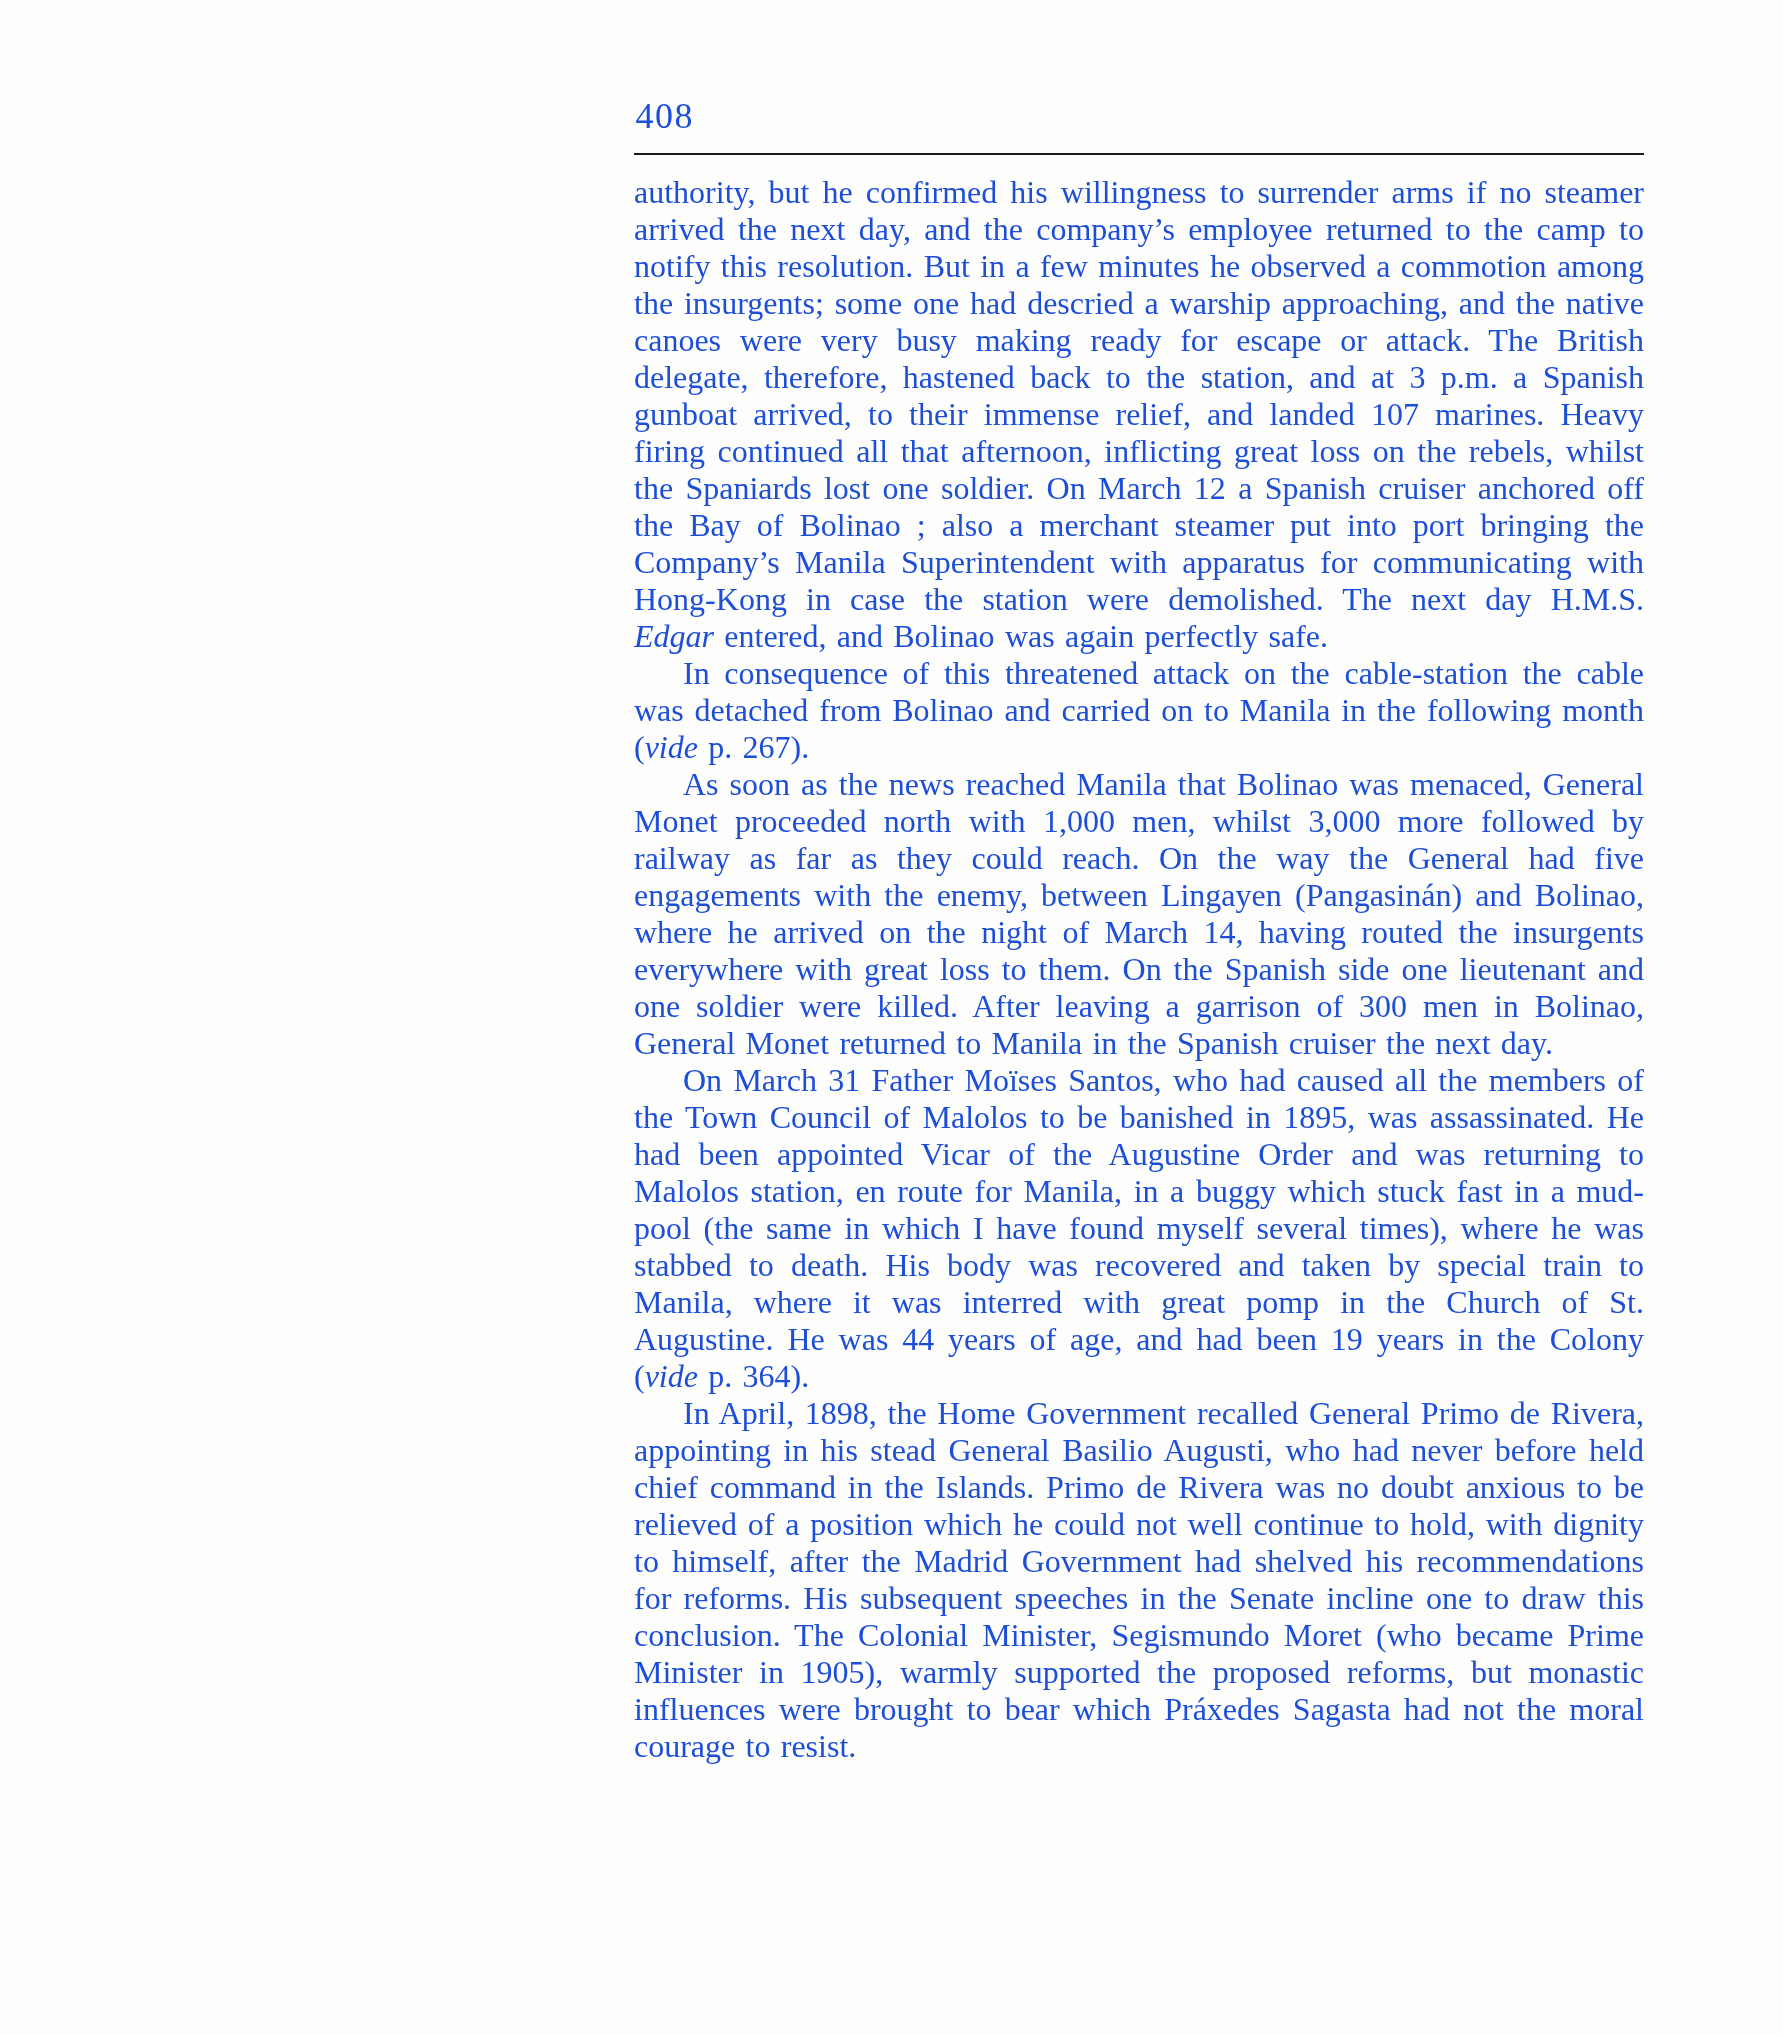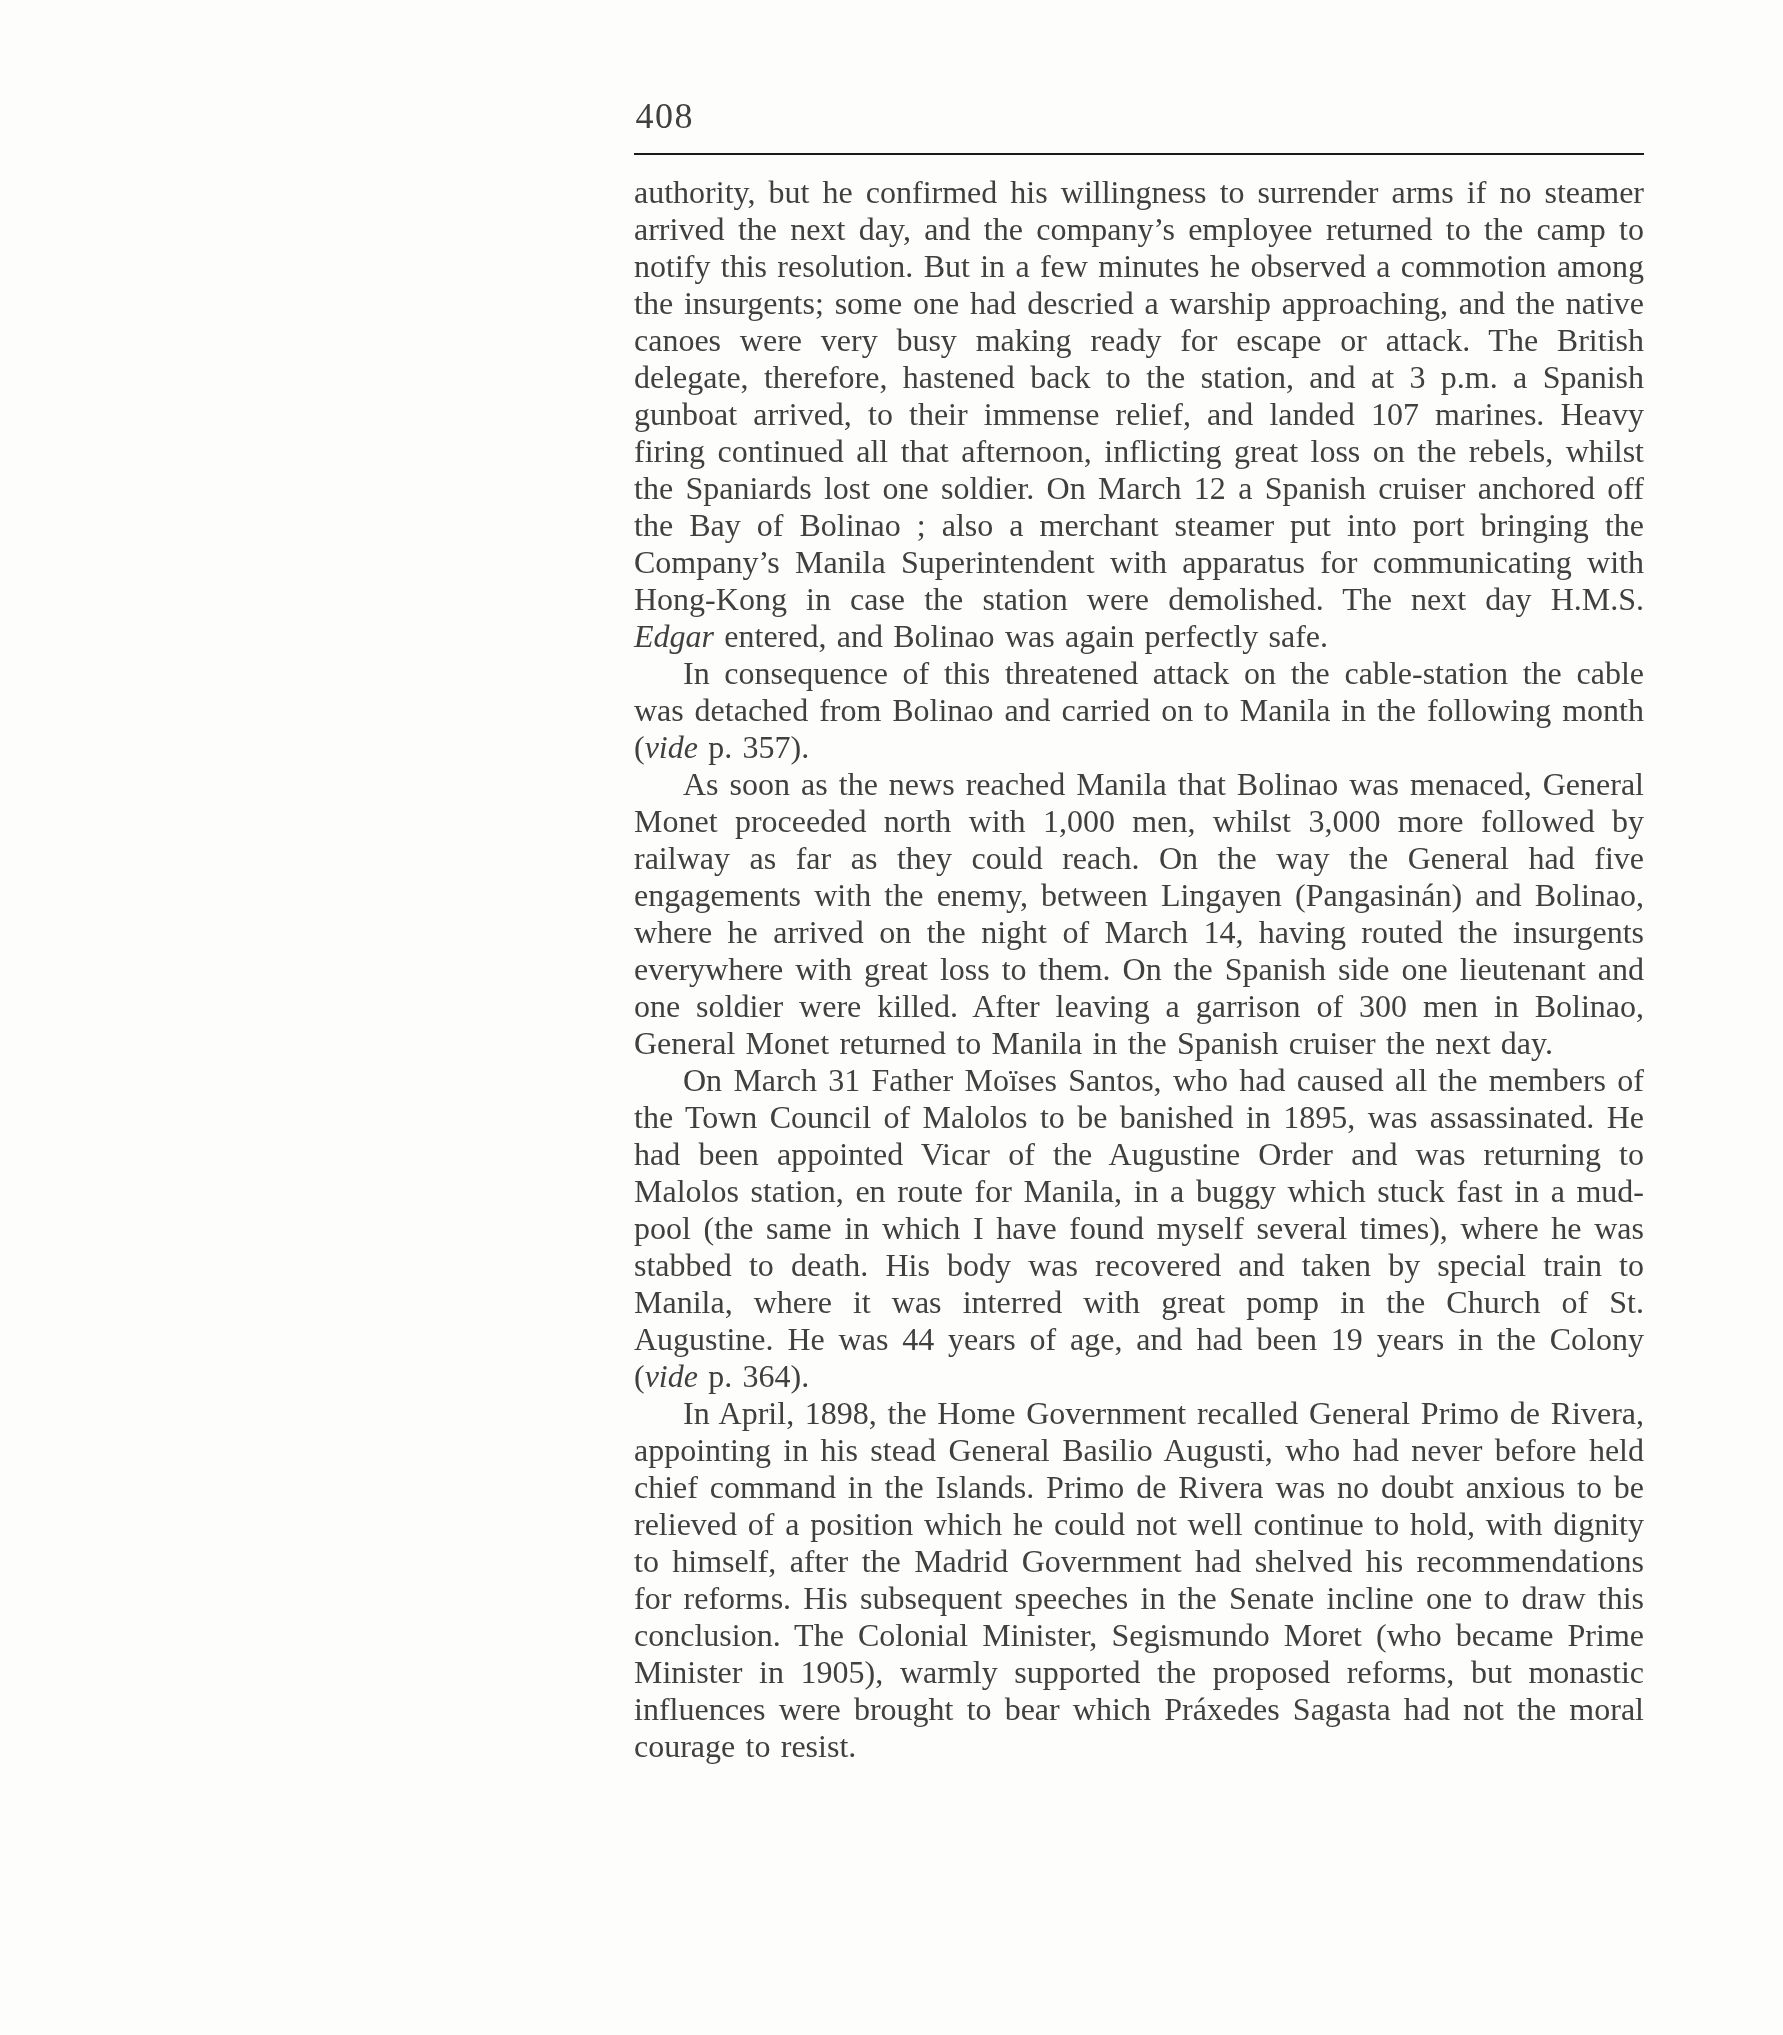--- a/index.html
+++ b/index.html
@@ -7,21 +7,21 @@
     padding: 0;
     background: #e8e8e6;
   }
   .page {
     position: relative;
     width: 1783px;
     height: 2035px;
     margin: 0 auto;
     background: #fdfdfb;
     font-family: "Liberation Serif", "DejaVu Serif", serif;
-    color: #404040;
+    color: #1d4ed8;
     overflow: hidden;
   }
   .text-block {
     position: absolute;
     left: 634px;
     top: 90px;
     width: 1010px;
   }
   .page-header {
     position: relative;
@@ -71,20 +71,20 @@
 <body>
 
 <div class="page">
   <div class="text-block">
     <div class="page-header">
       <span class="page-number">408</span>
     </div>
     <hr class="header-rule">
     <div class="body-text">
         <p><span>authority, but he confirmed his willingness to surrender arms if no steamer arrived the next day, and the company’s employee returned to the camp to notify this resolution.  But in a few minutes he observed a commotion among the insurgents; some one had descried a warship approaching, and the native canoes were very busy making ready for escape or attack.  The British delegate, therefore, hastened back to the station, and at 3 p.m. a Spanish gunboat arrived, to their immense relief, and landed 107 marines.  Heavy firing continued all that afternoon, inflicting great loss on the rebels, whilst the Spaniards lost one soldier.  On March 12 a Spanish cruiser anchored off the Bay of Bolinao ; also a merchant steamer put into port bringing the Company’s Manila Superintendent with apparatus for communicating with Hong-Kong in case the station were demolished.  The next day H.M.S. </span><span class="italic">Edgar</span><span> entered, and Bolinao was again perfectly safe.</span></p>
-        <p class="indented"><span>In consequence of this threatened attack on the cable-station the cable was detached from Bolinao and carried on to Manila in the following month (</span><span class="italic">vide</span><span> p. 357).</span></p>
+        <p class="indented"><span>In consequence of this threatened attack on the cable-station the cable was detached from Bolinao and carried on to Manila in the following month (</span><span class="italic">vide</span><span> p. 267).</span></p>
         <p class="indented"><span>As soon as the news reached Manila that Bolinao was menaced, General Monet proceeded north with 1,000 men, whilst 3,000 more followed by railway as far as they could reach.  On the way the General had five engagements with the enemy, between Lingayen (Pangasinán) and Bolinao, where he arrived on the night of March 14, having routed the insurgents everywhere with great loss to them.  On the Spanish side one lieutenant and one soldier were killed.  After leaving a garrison of 300 men in Bolinao, General Monet returned to Manila in the Spanish cruiser the next day.</span></p>
         <p class="indented"><span>On March 31 Father Moïses Santos, who had caused all the members of the Town Council of Malolos to be banished in 1895, was assassinated.  He had been appointed Vicar of the Augustine Order and was returning to Malolos station, en route for Manila, in a buggy which stuck fast in a mud-pool (the same in which I have found myself several times), where he was stabbed to death.  His body was recovered and taken by special train to Manila, where it was interred with great pomp in the Church of St. Augustine.  He was 44 years of age, and had been 19 years in the Colony (</span><span class="italic">vide</span><span> p. 364).</span></p>
         <p class="indented"><span>In April, 1898, the Home Government recalled General Primo de Rivera, appointing in his stead General Basilio Augusti, who had never before held chief command in the Islands.  Primo de Rivera was no doubt anxious to be relieved of a position which he could not well continue to hold, with dignity to himself, after the Madrid Government had shelved his recommendations for reforms.  His subsequent speeches in the Senate incline one to draw this conclusion.  The Colonial Minister, Segismundo Moret (who became Prime Minister in 1905), warmly supported the proposed reforms, but monastic influences were brought to bear which Práxedes Sagasta had not the moral courage to resist.</span></p>
       </div>
   </div>
 </div>
 
 
 </body></html>

